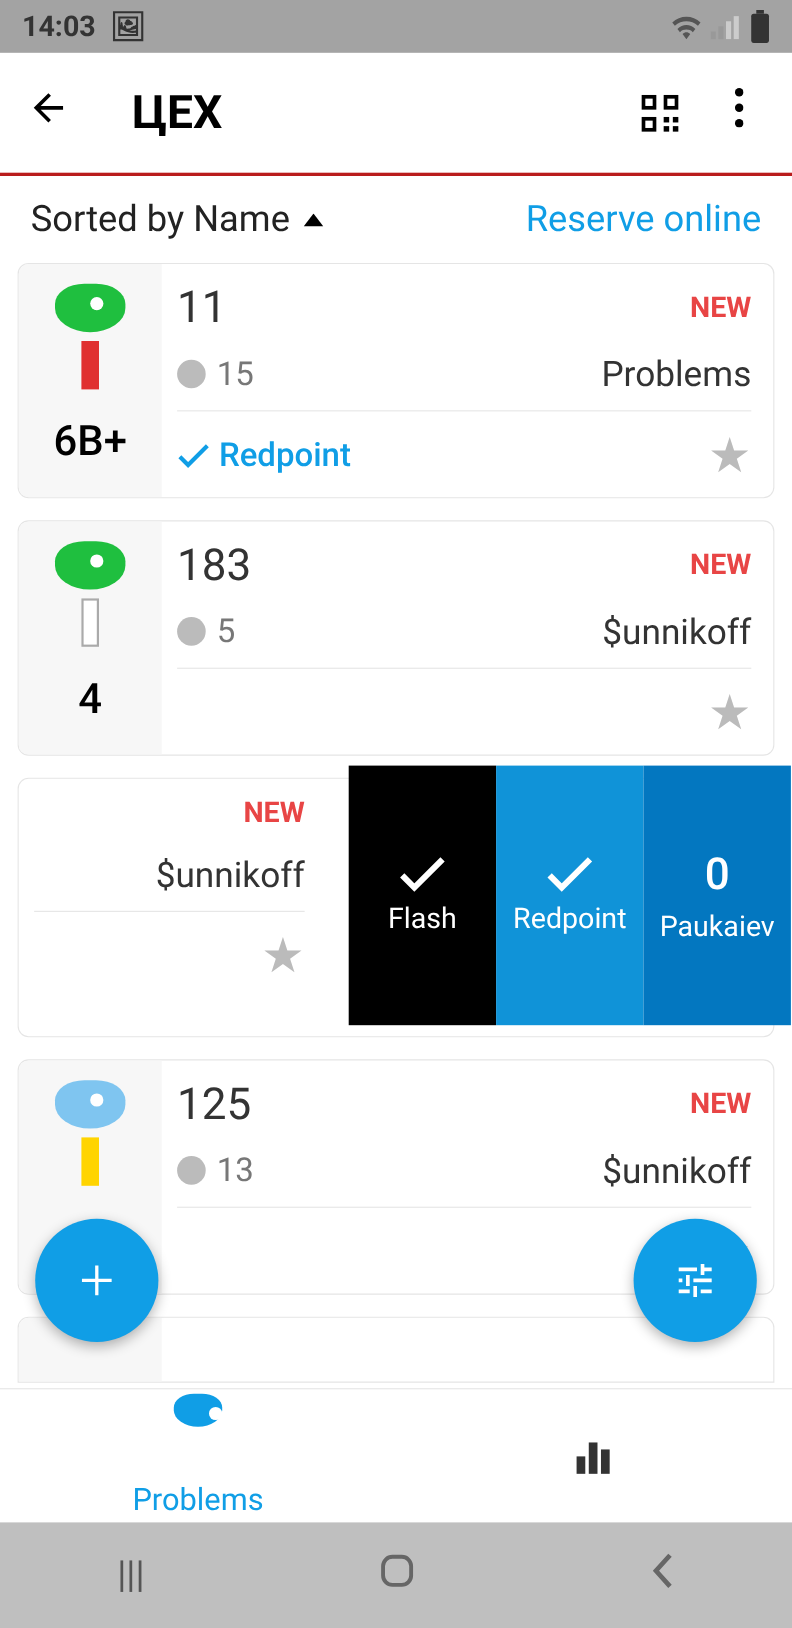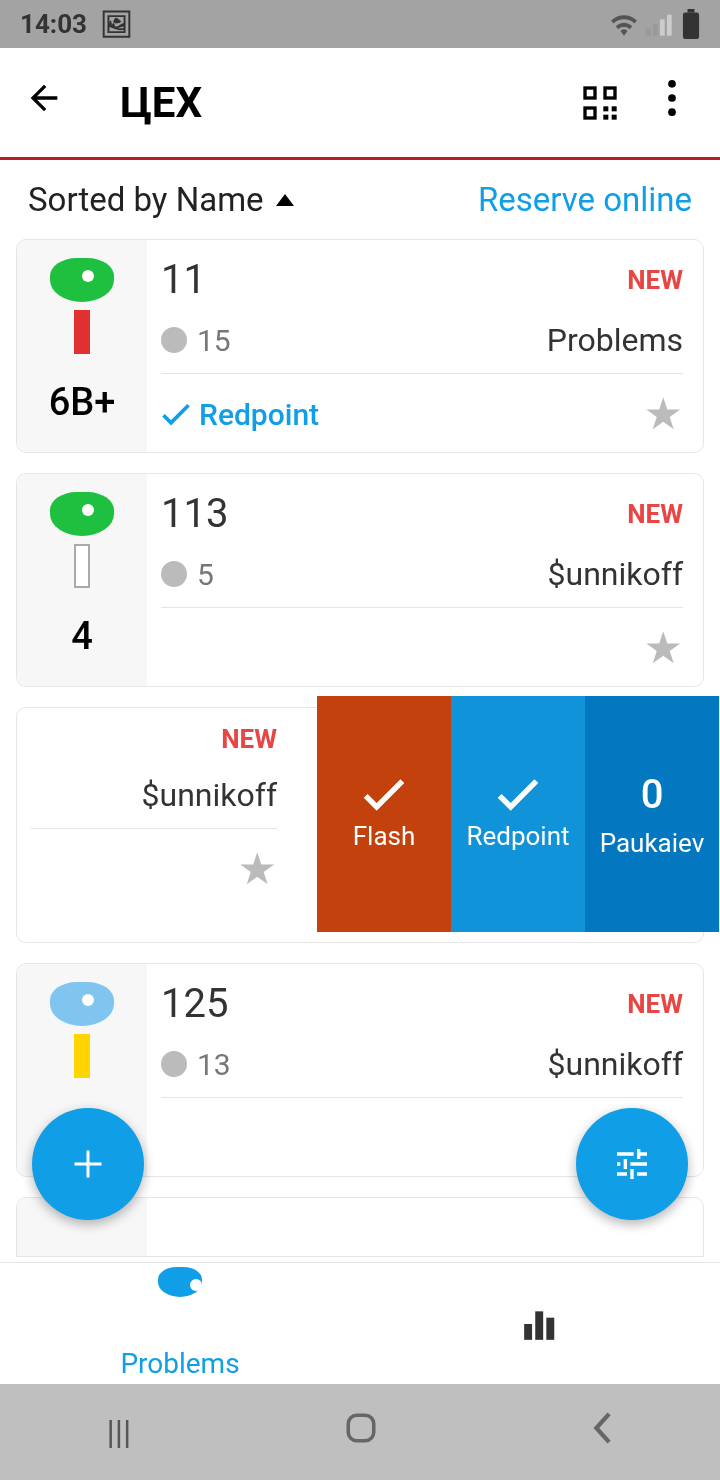--- a/index.html
+++ b/index.html
@@ -90,21 +90,21 @@
   .swipe-btn {
     width: 134px;
     display: flex;
     flex-direction: column;
     align-items: center;
     justify-content: center;
     color: #fff;
     font-size: 26px;
     gap: 10px;
   }
-  .swipe-flash { background: #c2410c; }
+  .swipe-flash { background: #000000; }
   .swipe-redpoint { background: #1093d8; }
   .swipe-attempts { background: #0377c0; }
   .attempts-num { font-size: 40px; font-weight: 500; }
   .fab {
     position: absolute;
     width: 112px; height: 112px;
     border-radius: 50%;
     background: #109ee6;
     color: #fff;
     display: flex; align-items: center; justify-content: center;
@@ -264,21 +264,21 @@
   </div>
 
   <div class="card">
     <div class="card-left">
       <div class="hold hold-green"></div>
       <div class="tape tape-white"></div>
       <div class="grade">4</div>
     </div>
     <div class="card-right">
       <div class="row1">
-        <div class="problem-name">113</div>
+        <div class="problem-name">183</div>
         <div class="new-badge">NEW</div>
       </div>
       <div class="row2">
         <div class="ascents">
             <div class="compass"></div>
             <span>5</span>
           </div>
         <div class="setter">$unnikoff</div>
       </div>
       <div class="row3">

